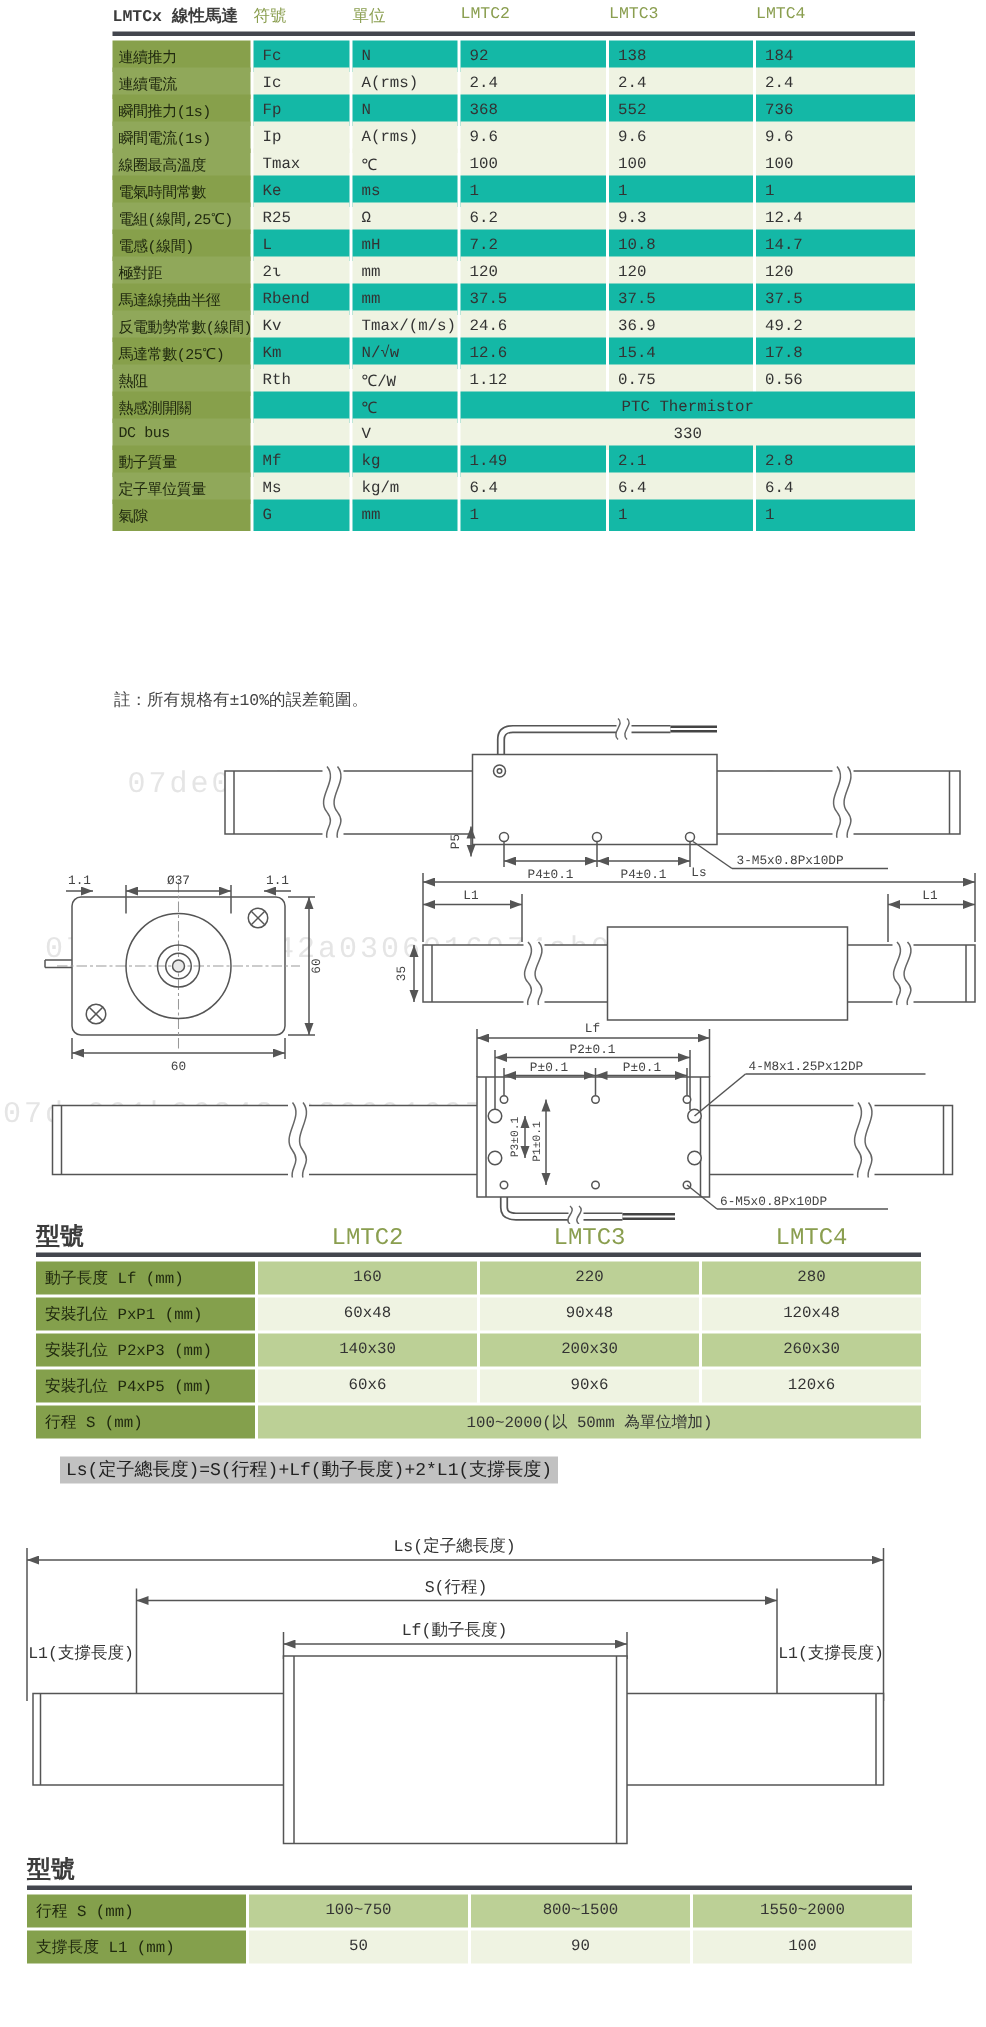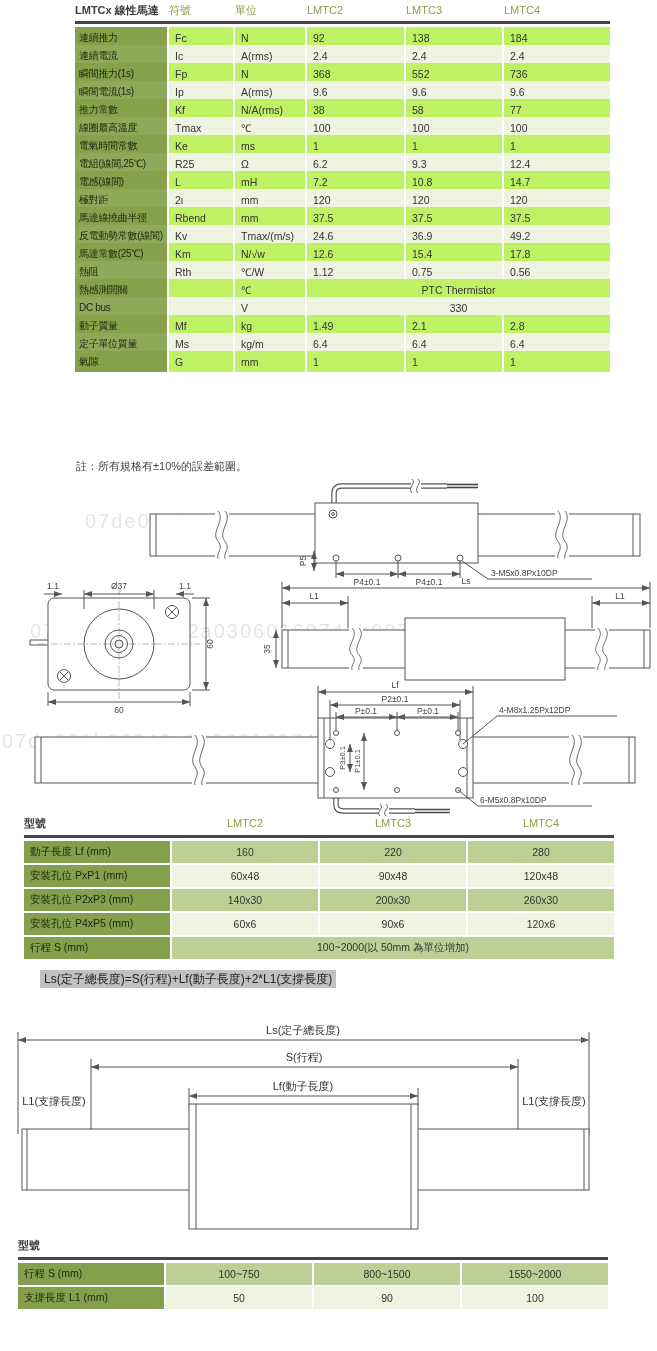--- a/index.html
+++ b/index.html
@@ -1,51 +1,51 @@
 <!DOCTYPE html>
 <html><head>
 <meta charset="utf-8">
 <style>
   html,body{margin:0;padding:0;background:#fff;}
   .page{position:relative;width:657px;height:1351px;background:#fff;overflow:hidden;
-        font-family:Liberation Sans, sans-serif;color:#333;}
+        font-family:Liberation Mono, monospace;color:#333;}
 
   
   .t1{position:absolute;left:75px;top:2px;width:535px;}
   .grid6{display:grid;grid-template-columns:92px 64px 70px 97px 96px 106px;column-gap:2px;}
   .t1-head{height:16px;align-items:center;font-size:11px;}
   .t1-head .title{font-weight:bold;color:#3c3c3c;white-space:nowrap;}
   .t1-head .col{color:#8a9e4f;}
   .hr-dark{height:3px;background:#43464e;margin:3px 0 3px 0;}
   .t1-row{height:16px;margin-bottom:2px;font-size:10.5px;}
   .t1-row>div{height:21px;display:flex;align-items:center;padding-left:6px;box-sizing:border-box;overflow:hidden;white-space:nowrap;}
   .t1-row .lab{font-size:10px;color:#20290f;padding-left:4px;letter-spacing:-0.3px;}
   .t1-row.med .lab{background:#87a04b;}
   .t1-row.light .lab{background:#90a85a;}
-  .t1-row.med .cell{background:#bef264;}
+  .t1-row.med .cell{background:#14b8a6;}
   .t1-row.light .cell{background:#eff3e2;}
   .span3{grid-column:span 3;justify-content:center;padding-left:0 !important;}
 
   .note{position:absolute;left:76px;top:459px;font-size:11px;color:#444;}
 
   
   .draw1{position:absolute;left:0;top:476px;}
   .draw2{position:absolute;left:10px;top:1016px;}
   svg{display:block;}
   svg text{fill:#444;}
   .dimtxt{font-size:8.5px;}
   .dimtxt-s{font-size:7.5px;}
   .bigtxt{font-size:11px;fill:#333;}
   .wm{font-size:20px;fill:#cccccc;opacity:0.5;letter-spacing:2px;}
 
   
   .grid4{display:grid;grid-template-columns:146px 146px 146px 146px;column-gap:2px;}
   .t2{position:absolute;left:24px;top:814px;width:590px;}
   .t3{position:absolute;left:18px;top:1236px;width:590px;}
-  .lt-head{height:18px;align-items:center;font-size:11px;}
+  .lt-head{height:18px;align-items:center;font-size:16px;}
   .lt-head .mlab{color:#3c3c3c;font-weight:bold;}
   .lt-head .col{color:#8a9e4f;text-align:center;}
   .lt-head .colspan{grid-column:2/5;color:#8a9e4f;text-align:center;}
   .lt-row{height:22px;margin-bottom:2px;font-size:10.5px;}
   .lt-row>div{height:22px;display:flex;align-items:center;box-sizing:border-box;}
   .lt-row .lab{padding-left:6px;color:#20290f;background:#84a04c;overflow:hidden;white-space:nowrap;}
   .lt-row .cell{justify-content:center;}
   .lt-row.med .cell{background:#bcd096;}
   .lt-row.light .cell{background:#eff3e2;}
   .lt-row .cspan3{grid-column:span 3;}
@@ -94,28 +94,20 @@
         <div class="cell">552</div>
         <div class="cell">736</div>
       </div>
     <div class="t1-row grid6 light">
         <div class="lab">瞬間電流(1s)</div>
         <div class="cell">Ip</div>
         <div class="cell">A(rms)</div>
         <div class="cell">9.6</div>
         <div class="cell">9.6</div>
         <div class="cell">9.6</div>
-      </div>
-    <div class="t1-row grid6 med">
-        <div class="lab">推力常數</div>
-        <div class="cell">Kf</div>
-        <div class="cell">N/A(rms)</div>
-        <div class="cell">38</div>
-        <div class="cell">58</div>
-        <div class="cell">77</div>
       </div>
     <div class="t1-row grid6 light">
         <div class="lab">線圈最高溫度</div>
         <div class="cell">Tmax</div>
         <div class="cell">℃</div>
         <div class="cell">100</div>
         <div class="cell">100</div>
         <div class="cell">100</div>
       </div>
     <div class="t1-row grid6 med">

